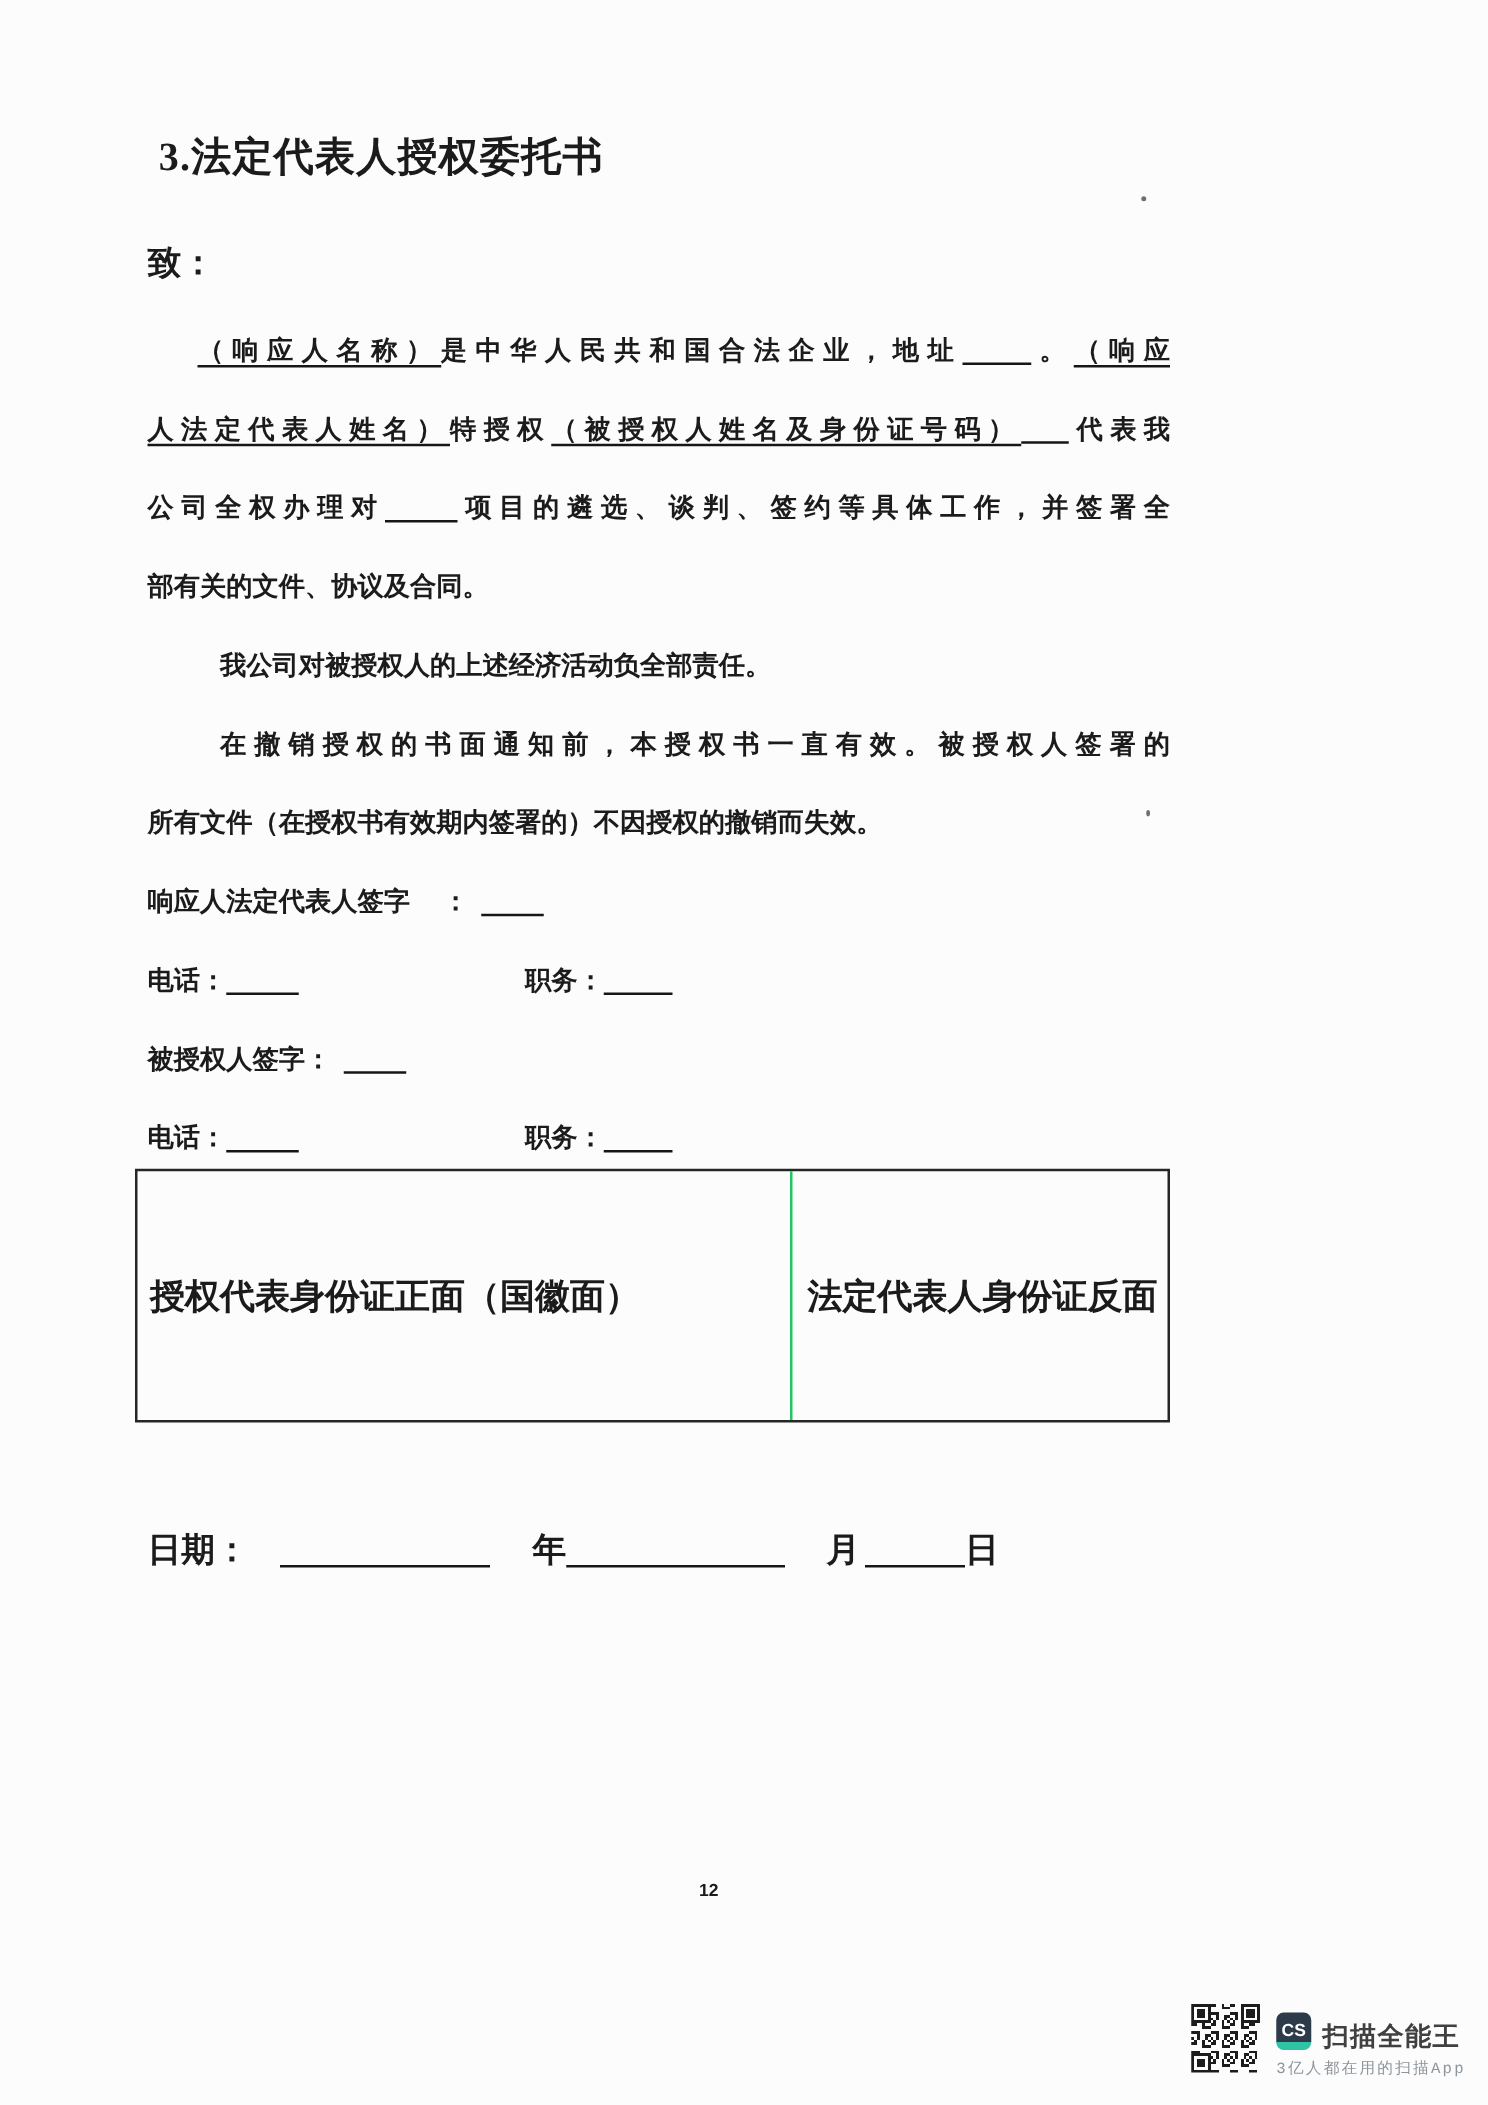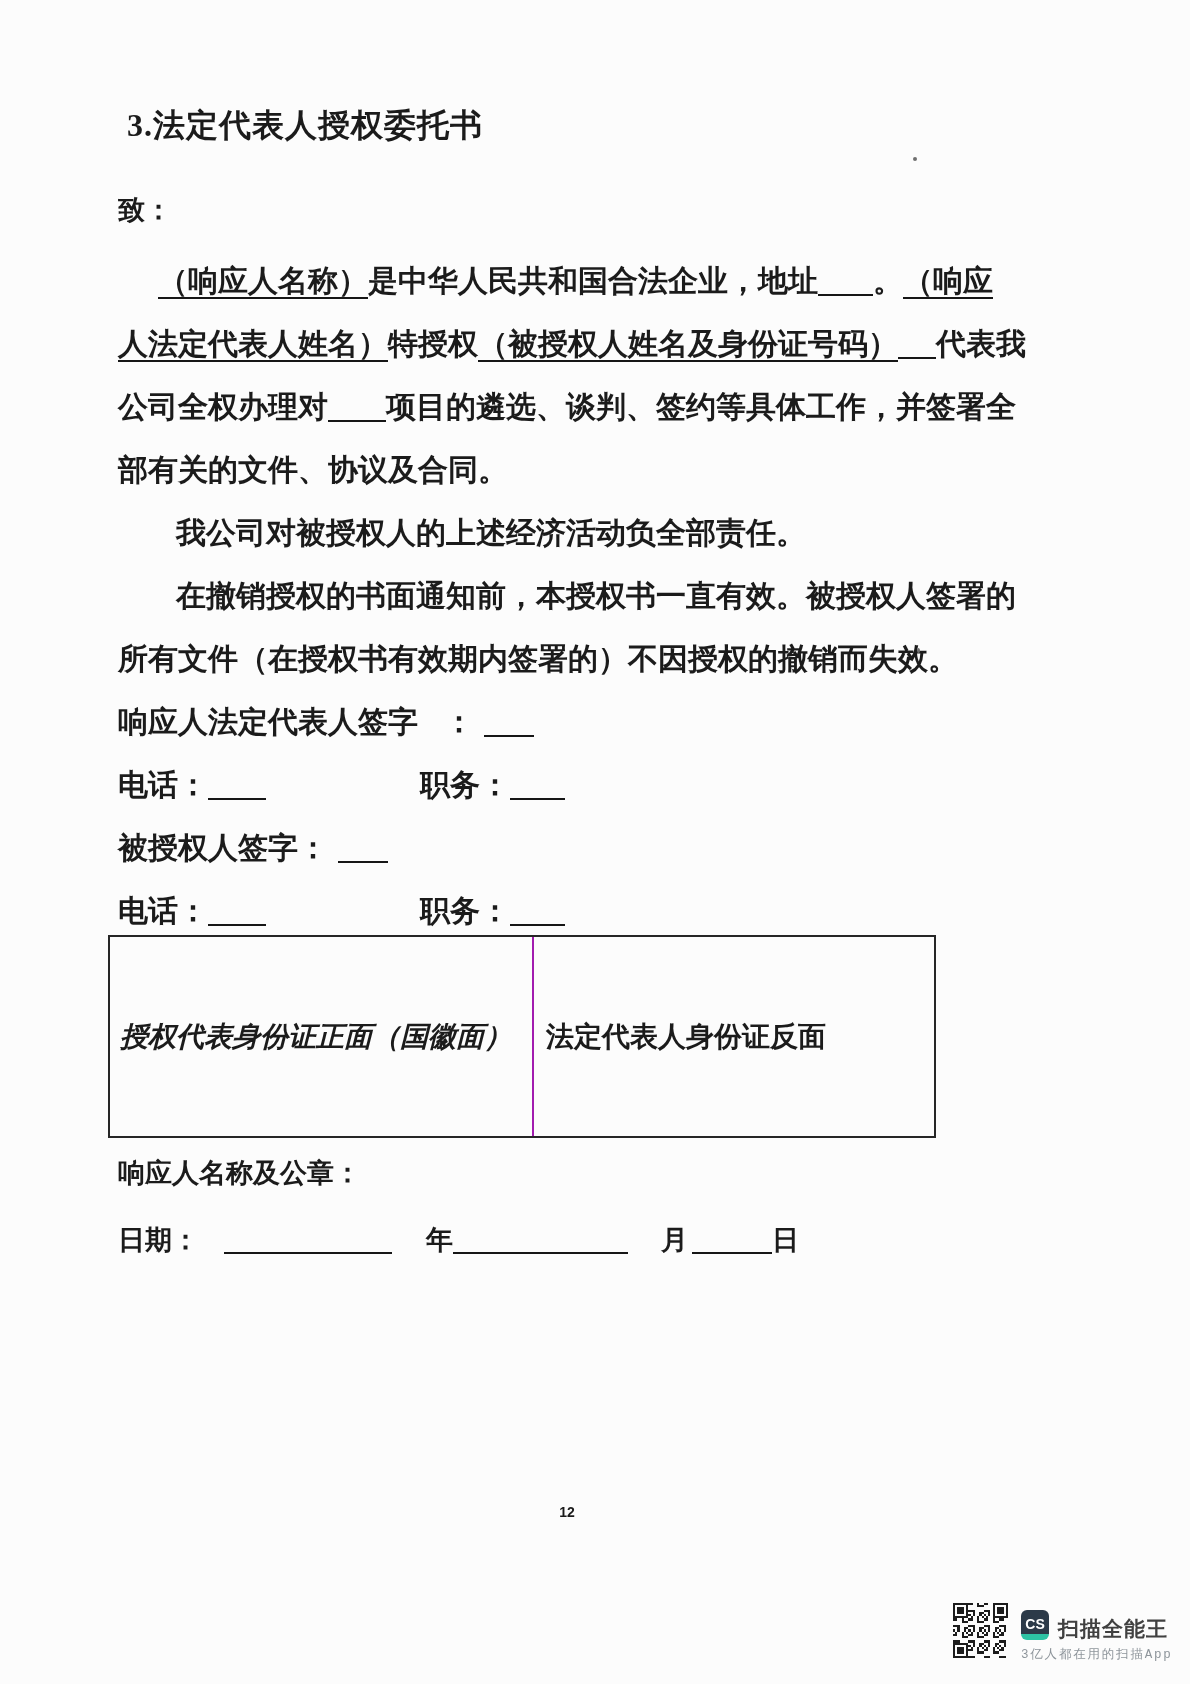--- a/index.html
+++ b/index.html
@@ -3,36 +3,36 @@
 <meta charset="utf-8">
 <style>
   html,body{margin:0;padding:0;}
   body{width:1190px;height:1684px;background:#fcfcfc;font-family:"Liberation Serif","DejaVu Serif",serif;color:#1b1b1b;overflow:hidden;}
   .page{position:absolute;left:0;top:0;width:1190px;height:1684px;background:#fcfcfc;}
 
   .title{position:absolute;left:127px;top:104px;margin:0;font-size:32px;font-weight:700;letter-spacing:1px;}
   .salutation{position:absolute;left:118px;top:192px;font-size:27px;font-weight:700;}
 
   .bodyblock{position:absolute;left:118px;top:249px;width:818px;}
-  .line{height:63px;line-height:63px;font-size:30px;font-weight:600;white-space:nowrap;}
+  .line{height:63px;line-height:63px;font-size:21px;font-weight:600;white-space:nowrap;}
   .line.just{text-align:justify;text-align-last:justify;}
   .ind1{text-indent:40px;}
   .ind2{text-indent:58px;}
   .u{border-bottom:2px solid #161616;}
   .blank{display:inline-block;height:0;border-bottom:2px solid #161616;vertical-align:-5px;}
   .w38{width:38px;}.w50{width:50px;}.w55{width:55px;}.w58{width:58px;}
   .lbl{font-weight:700;}
   .colon-gap{margin-left:26px;}
   .ml10{margin-left:10px;}
   .rel{position:relative;}
   .pos-duty{position:absolute;left:302px;top:0;}
 
   .idtable{position:absolute;left:108px;top:935px;width:828px;height:203px;border:2px solid #262626;display:flex;box-sizing:border-box;}
   .cell{display:flex;align-items:center;font-size:28px;font-weight:700;box-sizing:border-box;}
-  .cell.left{width:424px;border-right:2px solid #a21caf;padding-left:10px;font-style:italic;}
+  .cell.left{width:524px;border-right:2px solid #22c55e;padding-left:10px;}
   .cell.right{flex:1;padding-left:12px;}
 
   .sealline{position:absolute;left:118px;top:1155px;font-size:27px;font-weight:700;}
   .dateline{position:absolute;left:118px;top:1222px;font-size:27px;font-weight:700;white-space:nowrap;}
   .dl-b1{width:168px;margin-left:25px;}
   .dl-year{margin-left:34px;}
   .dl-b2{width:175px;}
   .dl-month{margin-left:33px;}
   .dl-b3{width:80px;margin-left:4px;}
 
@@ -79,21 +79,20 @@
 
   <div class="idtable">
     <div class="cell left">
         <span>授权代表身份证正面（国徽面）</span>
       </div>
     <div class="cell right">
         <span>法定代表人身份证反面</span>
       </div>
   </div>
 
-  <div class="sealline">响应人名称及公章：</div>
 
   <div class="dateline"><span>日期：</span><span class="blank dl-b1"></span><span class="dl-year">年</span><span class="blank dl-b2"></span><span class="dl-month">月</span><span class="blank dl-b3"></span><span>日</span></div>
 
   <div class="pagenum">12</div>
 
   <div class="speck speck1"></div>
   <div class="speck speck2"></div>
 
   <div class="watermark">
     <svg class="qr" viewBox="0 0 25 25" shape-rendering="crispEdges">

